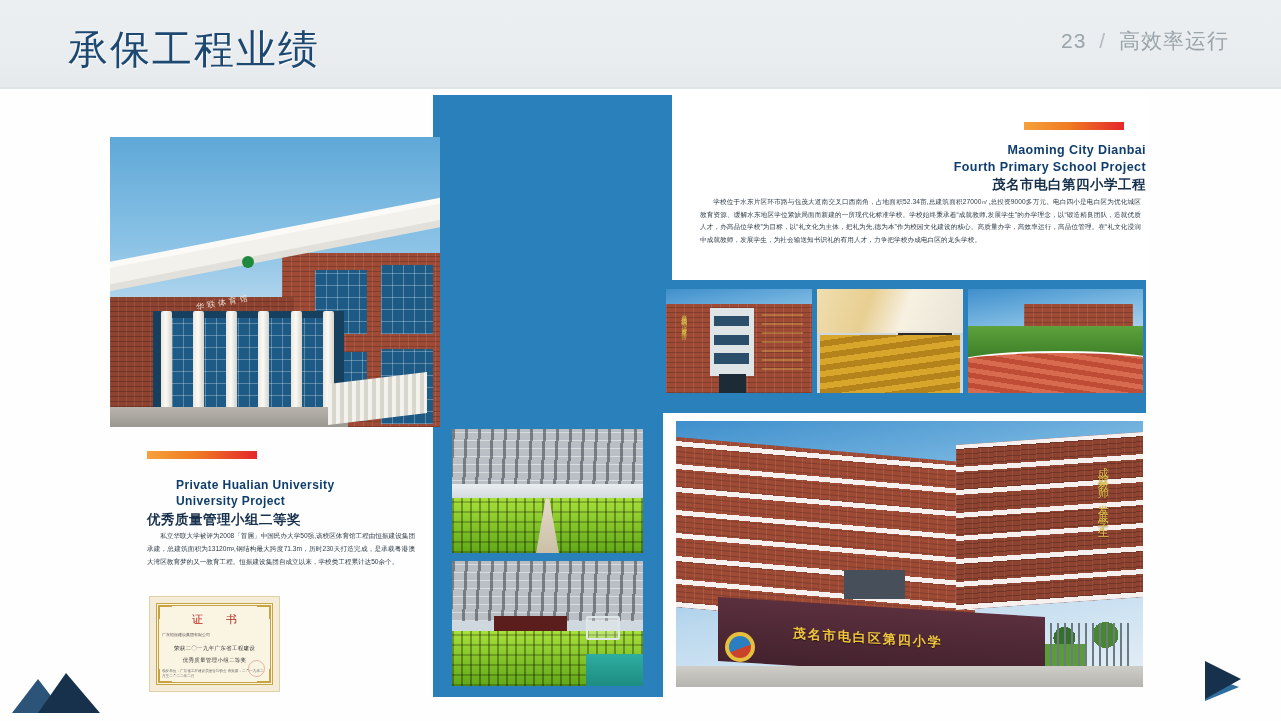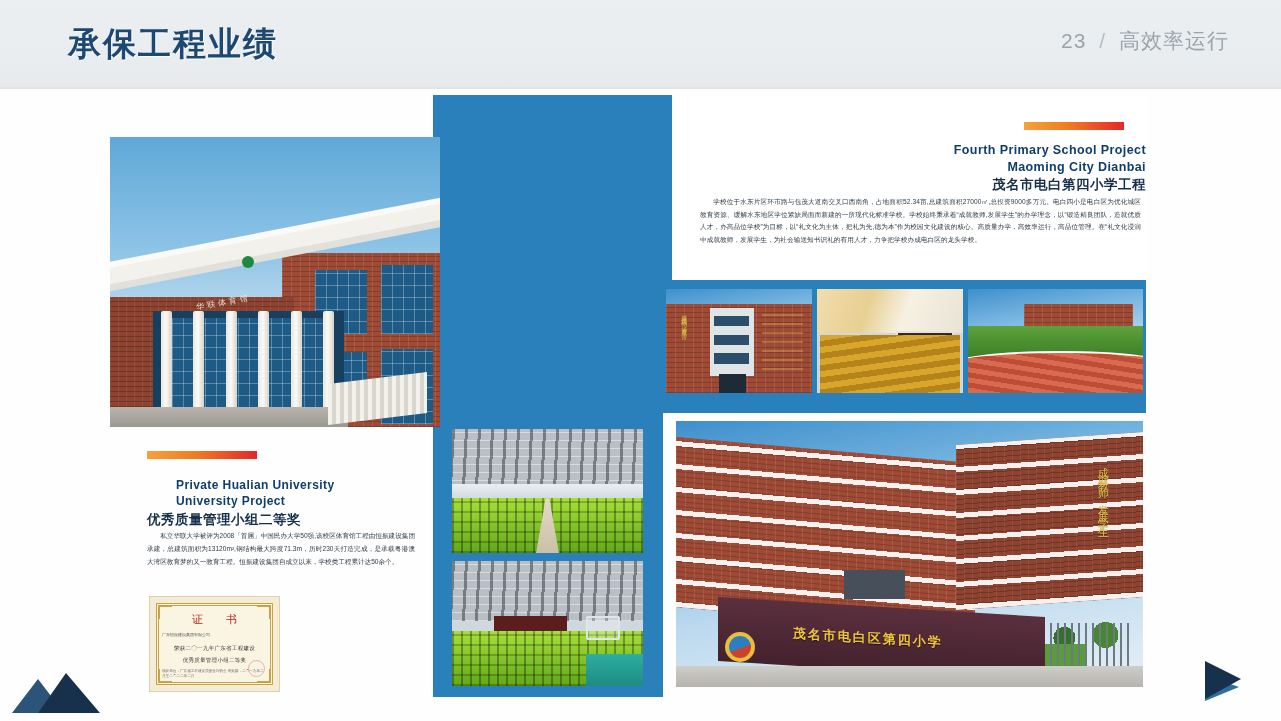--- a/index.html
+++ b/index.html
@@ -17,21 +17,21 @@
   #header {
     position:absolute; left:0; top:0; width:1281px; height:88px;
     background:linear-gradient(180deg,#eceff1 0%,#e9edef 60%,#e6eaec 100%);
   }
   #header-rule {
     position:absolute; left:0; top:87px; width:1281px; height:2px;
     background:#dfe4e7;
   }
   #page-title {
     position:absolute; left:68px; top:22px;
-    font-size:33px; font-weight:bold; color:#1d4871;
+    font-size:40px; font-weight:normal; color:#1d4871;
     letter-spacing:2px;
     text-shadow:1px 1px 0 rgba(255,255,255,.85);
   }
   #header-meta {
     position:absolute; right:52px; top:27px;
     font-size:21px; color:#9aa4ab; letter-spacing:1px;
   }
   #header-meta .num { color:#9aa4ab; }
   #header-meta .sep { margin:0 6px; color:#b3bbc1; }
 
@@ -428,22 +428,22 @@
     <div class="court"></div>
     <div class="hoop"></div>
   </div>
 
   <div id="panel-blue-right"></div>
   <div id="panel-white-right"></div>
 
   <div id="accent-bar-right"></div>
 
   <div id="heading-right">
+    <div class="en">Maoming City Dianbai</div>
     <div class="en">Fourth Primary School Project</div>
-    <div class="en">Maoming City Dianbai</div>
     <div class="cn">茂名市电白第四小学工程</div>
   </div>
 
   <div id="body-right">
     <p>学校位于水东片区环市路与包茂大道南交叉口西南角，占地面积52.34亩,总建筑面积27000㎡,总投资9000多万元。电白四小是电白区为优化城区教育资源、缓解水东地区学位紧缺局面而新建的一所现代化标准学校。学校始终秉承着“成就教师,发展学生”的办学理念，以“锻造精良团队，造就优质人才，办高品位学校”为目标，以“礼文化为主体，把礼为先,德为本”作为校园文化建设的核心。高质量办学，高效率运行，高品位管理。在“礼文化浸润中成就教师，发展学生，为社会输送知书识礼的有用人才，力争把学校办成电白区的龙头学校。</p>
   </div>
 
   <div class="photo" id="photo-school-facade">
     <div class="sky2"></div>
     <div class="blk brick" style="left:0;top:14%;width:100%;height:86%;"></div>

